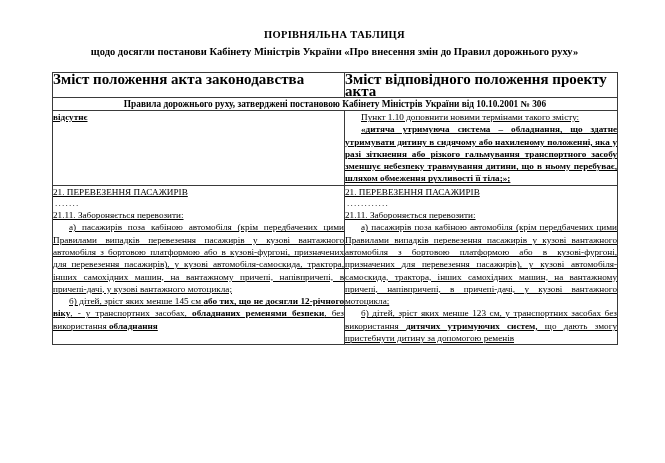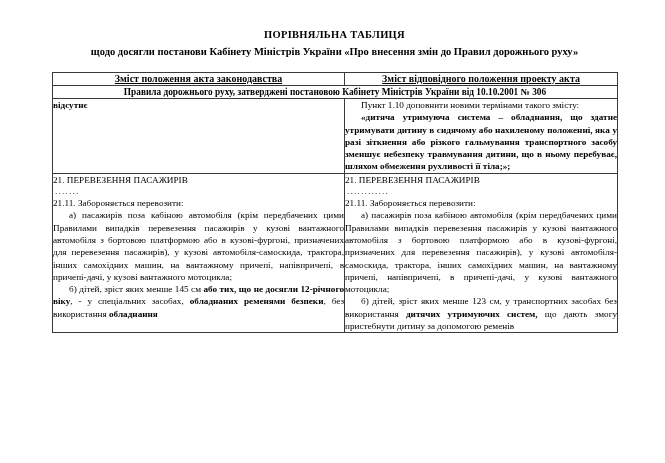--- a/index.html
+++ b/index.html
@@ -54,45 +54,45 @@
   }
   .cmp-table td {
     border: 1px solid #3a3a3a;
     vertical-align: top;
     padding: 0;
   }
   .col-left   { width: 292px; }
   .col-right  { width: 273px; }
 
   .hdr-cell {
-    text-align: center;
+    text-align: left;
     font-weight: bold;
-    font-size: 10px;
+    font-size: 15px;
     padding: 5px 4px 5px 4px;
     line-height: 12px;
-    text-decoration: underline;
   }
   .span-cell {
     text-align: center;
     font-weight: bold;
     font-size: 9.3px;
     padding: 5px 4px 5px 4px;
     line-height: 12px;
   }
 
   .body-cell {
     padding: 5px 7px 6px 7px;
     font-size: 9.2px;
     line-height: 12.3px;
   }
 
   p.para {
     margin: 0;
     text-align: justify;
     text-justify: inter-word;
+    text-decoration: underline;
   }
   p.indent { text-indent: 16px; }
   p.plain { text-align: left; }
   p.bold { font-weight: bold; }
   b, strong { font-weight: bold; }
 
   .dots {
     font-size: 9.2px;
     letter-spacing: 1.2px;
     margin: 0;
@@ -137,21 +137,21 @@
           <p class="para indent bold">«дитяча утримуюча система – обладнання, що здатне утримувати дитину в сидячому або нахиленому положенні, яка у разі зіткнення або різкого гальмування транспортного засобу зменшує небезпеку травмування дитини, що в ньому перебуває, шляхом обмеження рухливості її тіла;»;</p>
         </td>
       </tr>
 
       <tr>
         <td class="body-cell">
           <p class="para plain">21. ПЕРЕВЕЗЕННЯ ПАСАЖИРІВ</p>
           <p class="dots">.......</p>
           <p class="para plain">21.11. Забороняється перевозити:</p>
           <p class="para indent">а) пасажирів поза кабіною автомобіля (крім передбачених цими Правилами випадків перевезення пасажирів у кузові вантажного автомобіля з бортовою платформою або в кузові-фургоні, призначених для перевезення пасажирів), у кузові автомобіля-самоскида, трактора, інших самохідних машин, на вантажному причепі, напівпричепі, в причепі-дачі, у кузові вантажного мотоцикла;</p>
-          <p class="para indent"><span>б) дітей, зріст яких менше 145 см </span><b>або тих, що не досягли 12-річного віку</b><span>, - у спеціальних засобах, </span><b>обладнаних ременями безпеки</b><span>, без використання </span><b>обладнання</b></p>
+          <p class="para indent"><span>б) дітей, зріст яких менше 145 см </span><b>або тих, що не досягли 12-річного віку</b><span>, - у транспортних засобах, </span><b>обладнаних ременями безпеки</b><span>, без використання </span><b>обладнання</b></p>
         </td>
         <td class="body-cell">
           <p class="para plain">21. ПЕРЕВЕЗЕННЯ ПАСАЖИРІВ</p>
           <p class="dots">............</p>
           <p class="para plain">21.11. Забороняється перевозити:</p>
           <p class="para indent">а) пасажирів поза кабіною автомобіля (крім передбачених цими Правилами випадків перевезення пасажирів у кузові вантажного автомобіля з бортовою платформою або в кузові-фургоні, призначених для перевезення пасажирів), у кузові автомобіля-самоскида, трактора, інших самохідних машин, на вантажному причепі, напівпричепі, в причепі-дачі, у кузові вантажного мотоцикла;</p>
           <p class="para indent"><span>б) дітей, зріст яких менше 123 см, у транспортних засобах без використання </span><b>дитячих утримуючих систем,</b><span> що дають змогу пристебнути дитину за допомогою ременів</span></p>
         </td>
       </tr>
 

